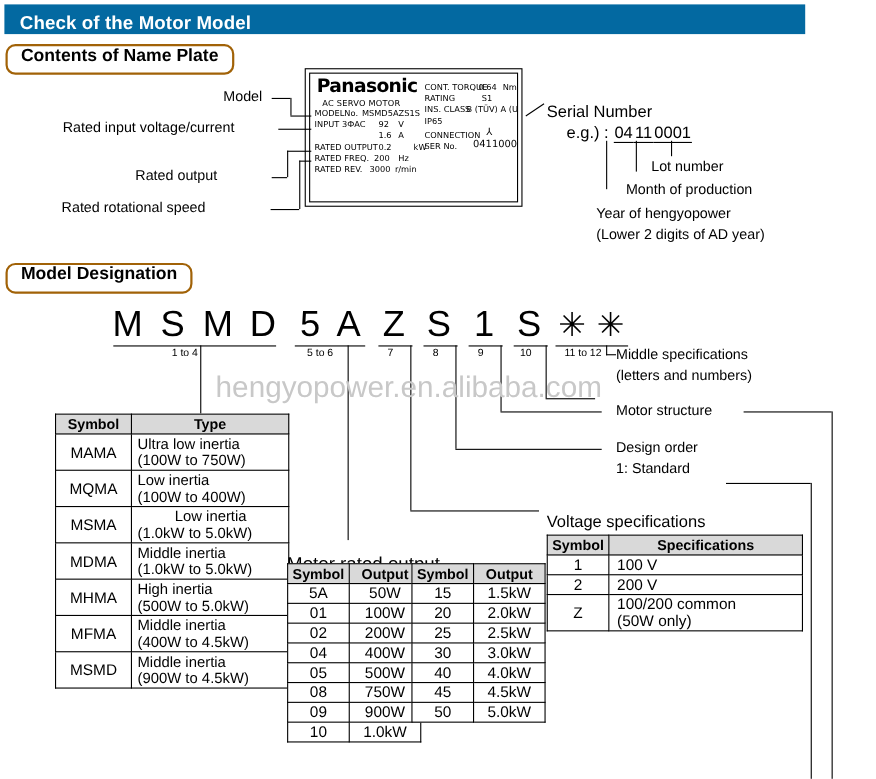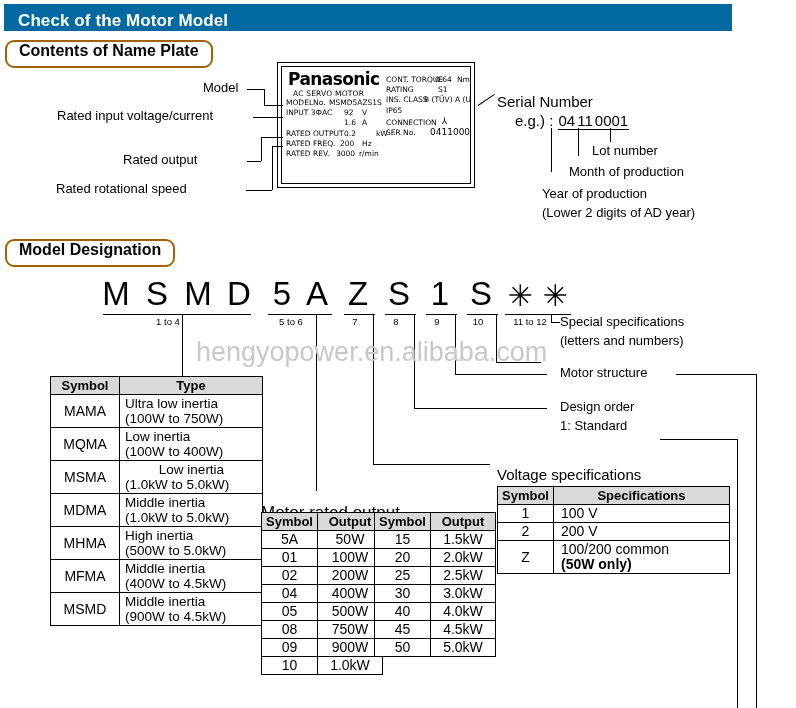--- a/index.html
+++ b/index.html
@@ -288,21 +288,21 @@
     <span>e.g.) : </span><span class="sn-seg">04</span><span class="sn-seg">11</span><span class="sn-seg">0001</span>
   </div>
 </div>
 
 <div class="abs ln-v" style="left:551px; top:128px; height:44px;"></div>
 <div class="abs ln-v" style="left:578px; top:128px; height:28px;"></div>
 <div class="abs ln-v" style="left:610px; top:128px; height:14px;"></div>
 
 <div class="abs anno" style="left:592px; top:143px;">Lot number</div>
 <div class="abs anno" style="left:569px; top:164px;">Month of production</div>
-<div class="abs anno" style="left:542px; top:186px;">Year of production</div>
+<div class="abs anno" style="left:542px; top:186px;">Year of hengyopower</div>
 <div class="abs anno" style="left:542px; top:205px;">(Lower 2 digits of AD year)</div>
 
 <div class="abs pill" id="pill-model-desig">
   <span>Model Designation</span>
 </div>
 
 <div id="model-chars">
   <span class="mchar" style="left:0px;  width:32px;">M</span>
   <span class="mchar" style="left:41px; width:32px;">S</span>
   <span class="mchar" style="left:82px; width:32px;">M</span>
@@ -345,21 +345,21 @@
 
 <div class="abs ln-v" style="left:455px; top:314px; height:60px;"></div>
 <div class="abs ln-h" style="left:455px; top:374px; width:92px;"></div>
 
 <div class="abs ln-v" style="left:496px; top:314px; height:48px;"></div>
 <div class="abs ln-h" style="left:496px; top:362px; width:45px;"></div>
 
 <div class="abs ln-v" style="left:551px; top:314px; height:9px;"></div>
 <div class="abs ln-h" style="left:551px; top:322px; width:9px;"></div>
 
-<div class="abs anno" style="left:560px; top:314px;">Special specifications</div>
+<div class="abs anno" style="left:560px; top:314px;">Middle specifications</div>
 <div class="abs anno" style="left:560px; top:333px;">(letters and numbers)</div>
 
 <div class="abs anno" style="left:560px; top:365px;">Motor structure</div>
 
 <div class="abs ln-h" style="left:676px; top:374px; width:80px;"></div>
 <div class="abs ln-v" style="left:756px; top:374px; height:334px;"></div>
 
 <div class="abs anno" style="left:560px; top:399px;">Design order</div>
 <div class="abs anno" style="left:560px; top:418px;">1: Standard</div>
 
@@ -527,19 +527,19 @@
       <td class="vv">100 V</td>
     </tr>
     <tr>
       <td class="vs">2</td>
       <td class="vv">200 V</td>
     </tr>
     <tr>
       <td class="vs">Z</td>
       <td class="vv">
         <span style="display:block;">100/200 common</span>
-        <span style="display:block;font-weight:bold;">(50W only)</span>
+        <span style="display:block;">(50W only)</span>
       </td>
     </tr>
   </tbody>
 </table>
 
 <div id="watermark">hengyopower.en.alibaba.com</div>
 
 </body></html>

